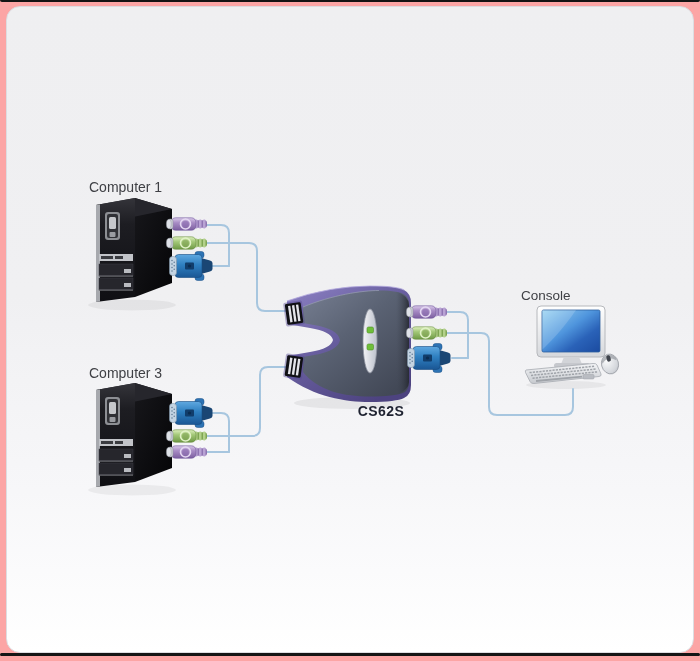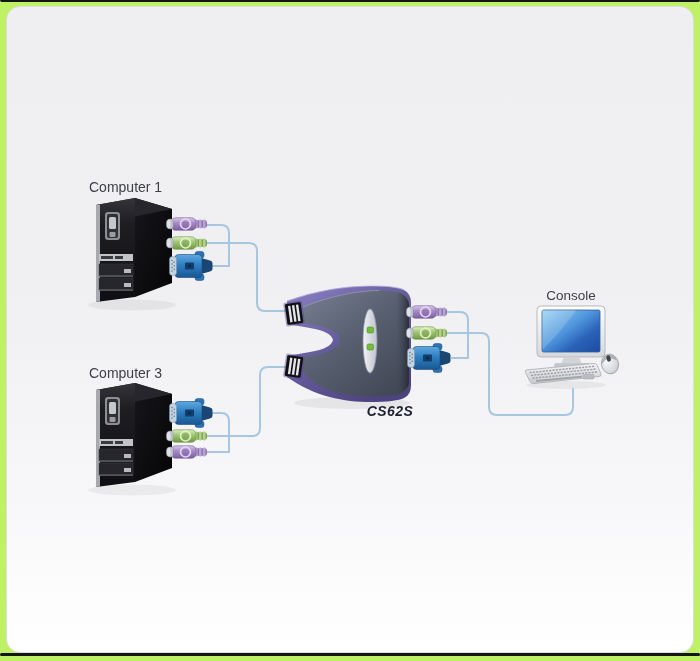--- a/index.html
+++ b/index.html
@@ -1,29 +1,29 @@
 <!DOCTYPE html>
 <html><head>
 <meta charset="utf-8">
 <style>
   html,body{margin:0;padding:0;background:#ffffff;}
-  .stage{position:relative;width:700px;height:661px;background:#bef264;overflow:hidden;
+  .stage{position:relative;width:700px;height:661px;background:#fca5a5;overflow:hidden;
          font-family:"Liberation Sans","DejaVu Sans",sans-serif;}
   .edge-line-top{position:absolute;top:0;left:0;width:100%;height:2px;background:#141414;border-radius:0 0 2px 2px;}
   .edge-line-bottom{position:absolute;top:653px;left:0;width:100%;height:3px;background:#151515;border-radius:3px;}
   .canvas-card{position:absolute;left:6px;top:6px;width:686px;height:645px;border-radius:14px;
          background:linear-gradient(180deg,#efeff1 0%,#f0f0f2 45%,#f7f7f9 75%,#ffffff 100%);
          border:1px solid #dddde1;}
   .diagram-svg{position:absolute;left:0;top:0;}
   .lbl{position:absolute;color:#3f4045;font-size:14px;line-height:14px;white-space:nowrap;}
   .lbl-computer1{left:89px;top:180px;}
   .lbl-computer2{left:89px;top:366px;}
-  .lbl-console{left:521px;top:289px;width:100px;text-align:center;font-size:13.5px;}
-  .lbl-switch{left:340px;top:404px;width:100px;text-align:center;font-weight:bold;
-              font-size:14px;color:#1e2230;letter-spacing:.4px;font-style:italic;}
+  .lbl-console{left:521px;top:289px;width:100px;text-align:left;font-size:13.5px;}
+  .lbl-switch{left:331px;top:404px;width:100px;text-align:center;font-weight:bold;
+              font-size:14px;color:#1e2230;letter-spacing:.4px;}
 </style>
 </head>
 <body>
 
 <div class="stage">
   <div class="edge-line-top"></div>
   <div class="edge-line-bottom"></div>
   <div class="canvas-card"></div>
 
   <svg class="diagram-svg" width="700" height="661" viewBox="0 0 700 661">

